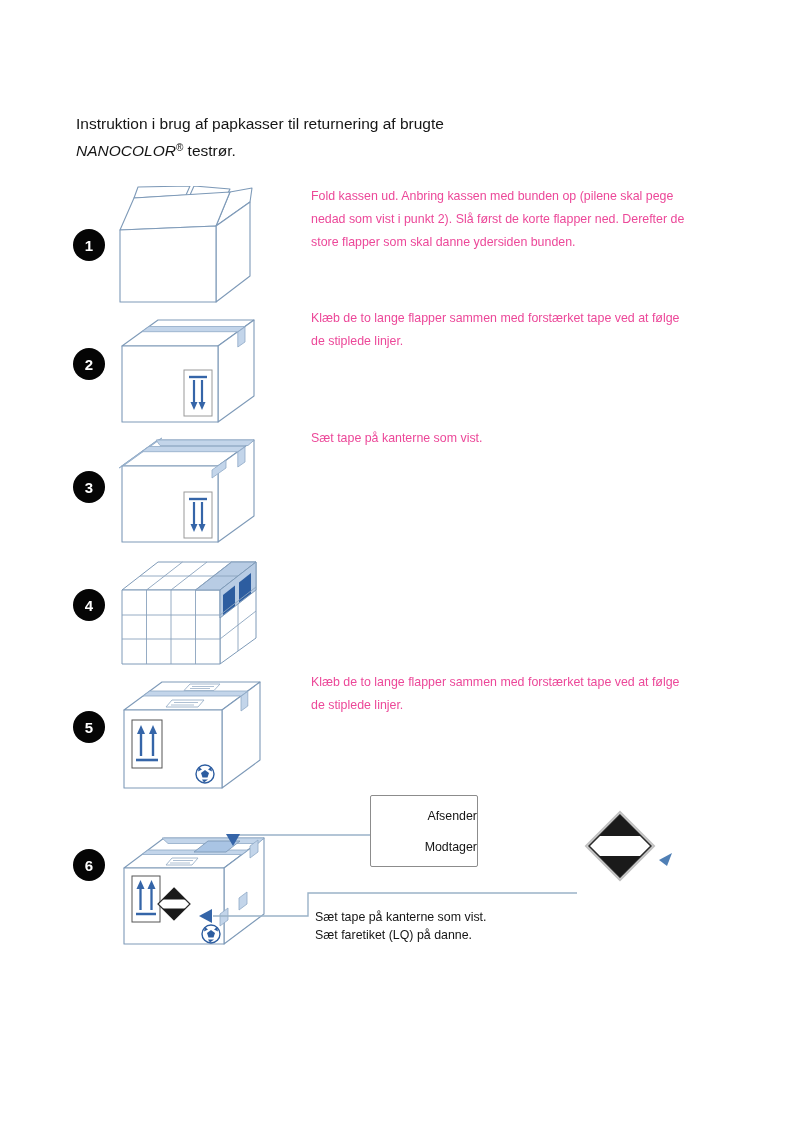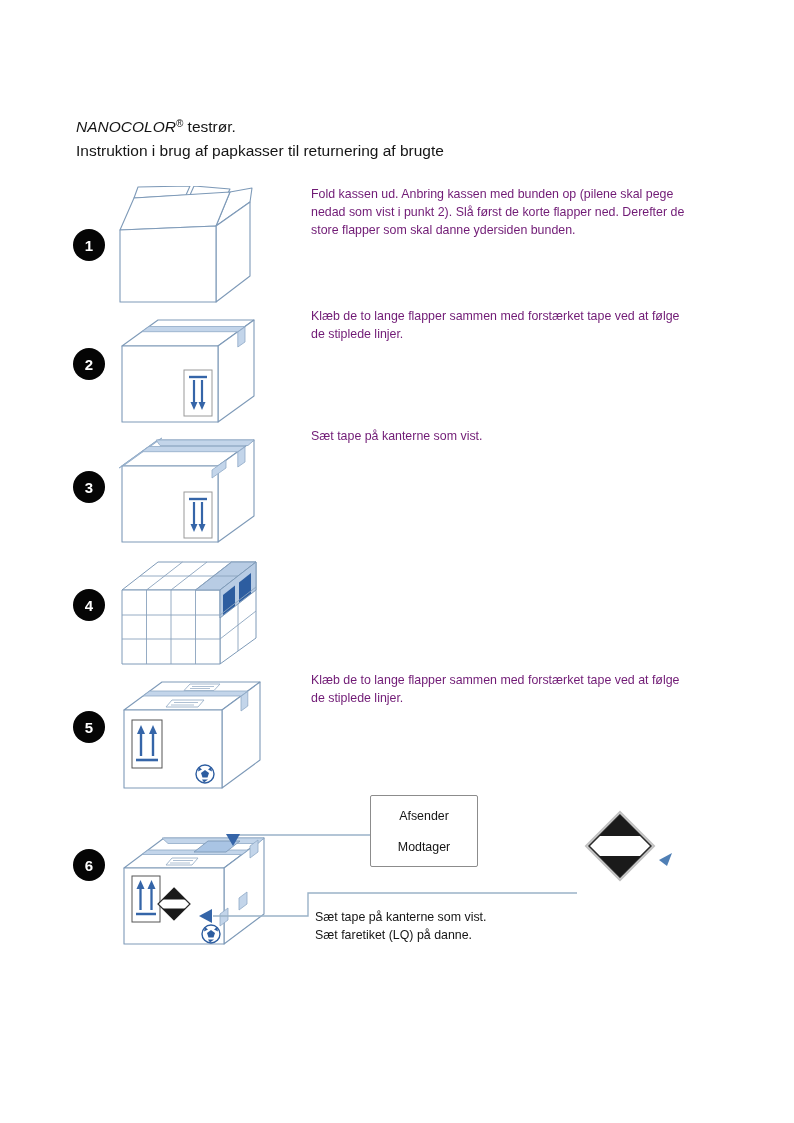--- a/index.html
+++ b/index.html
@@ -9,42 +9,42 @@
   }
   .title{position:absolute;left:76px;top:112px;font-size:15.5px;line-height:24px;color:#151515;}
   .title .brand{font-style:italic;}
   .title .reg{font-size:10px;vertical-align:5px;}
   .badge{
     position:absolute;left:73px;width:32px;height:32px;border-radius:50%;
     background:#050505;color:#fff;font-size:15px;font-weight:bold;
     display:flex;align-items:center;justify-content:center;
   }
   .step-text{
-    position:absolute;left:311px;width:378px;font-size:12.4px;line-height:18px;color:#701a75;
+    position:absolute;left:311px;width:378px;font-size:12.4px;line-height:23px;color:#ec4899;
   }
   .step6-lines{position:absolute;left:315px;top:909px;font-size:12.4px;line-height:17.9px;color:#151515;}
   .illus{position:absolute;}
   .callout-box{
     position:absolute;left:370px;top:795px;width:106px;height:70px;
     border:1px solid #8c8c8c;border-radius:2px;background:#fff;
   }
-  .callout-box .cline{position:absolute;width:100%;text-align:center;font-size:12.4px;color:#151515;}
+  .callout-box .cline{position:absolute;width:100%;text-align:right;font-size:12.4px;color:#151515;}
   .cline.sender{top:13px;}
   .cline.receiver{top:44px;}
   .overlay{position:absolute;left:0;top:780px;pointer-events:none;}
   .lq{position:absolute;left:584px;top:810px;}
 </style>
 </head>
 <body>
 
 <div class="page">
 
   <div class="title">
+    <div><span>Instruktion i brug af papkasser til returnering af brugte</span></div>
     <div><span class="brand">NANOCOLOR</span><span class="reg">®</span><span> testrør.</span></div>
-    <div><span>Instruktion i brug af papkasser til returnering af brugte</span></div>
   </div>
 
   <div class="badge" style="top:229px">1</div>
   <div class="badge" style="top:348px">2</div>
   <div class="badge" style="top:471px">3</div>
   <div class="badge" style="top:589px">4</div>
   <div class="badge" style="top:711px">5</div>
   <div class="badge" style="top:849px">6</div>
 
   <div class="step-text" style="top:185px">Fold kassen ud. Anbring kassen med bunden op (pilene skal pege nedad som vist i punkt 2). Slå først de korte flapper ned. Derefter de store flapper som skal danne ydersiden bunden.</div>

